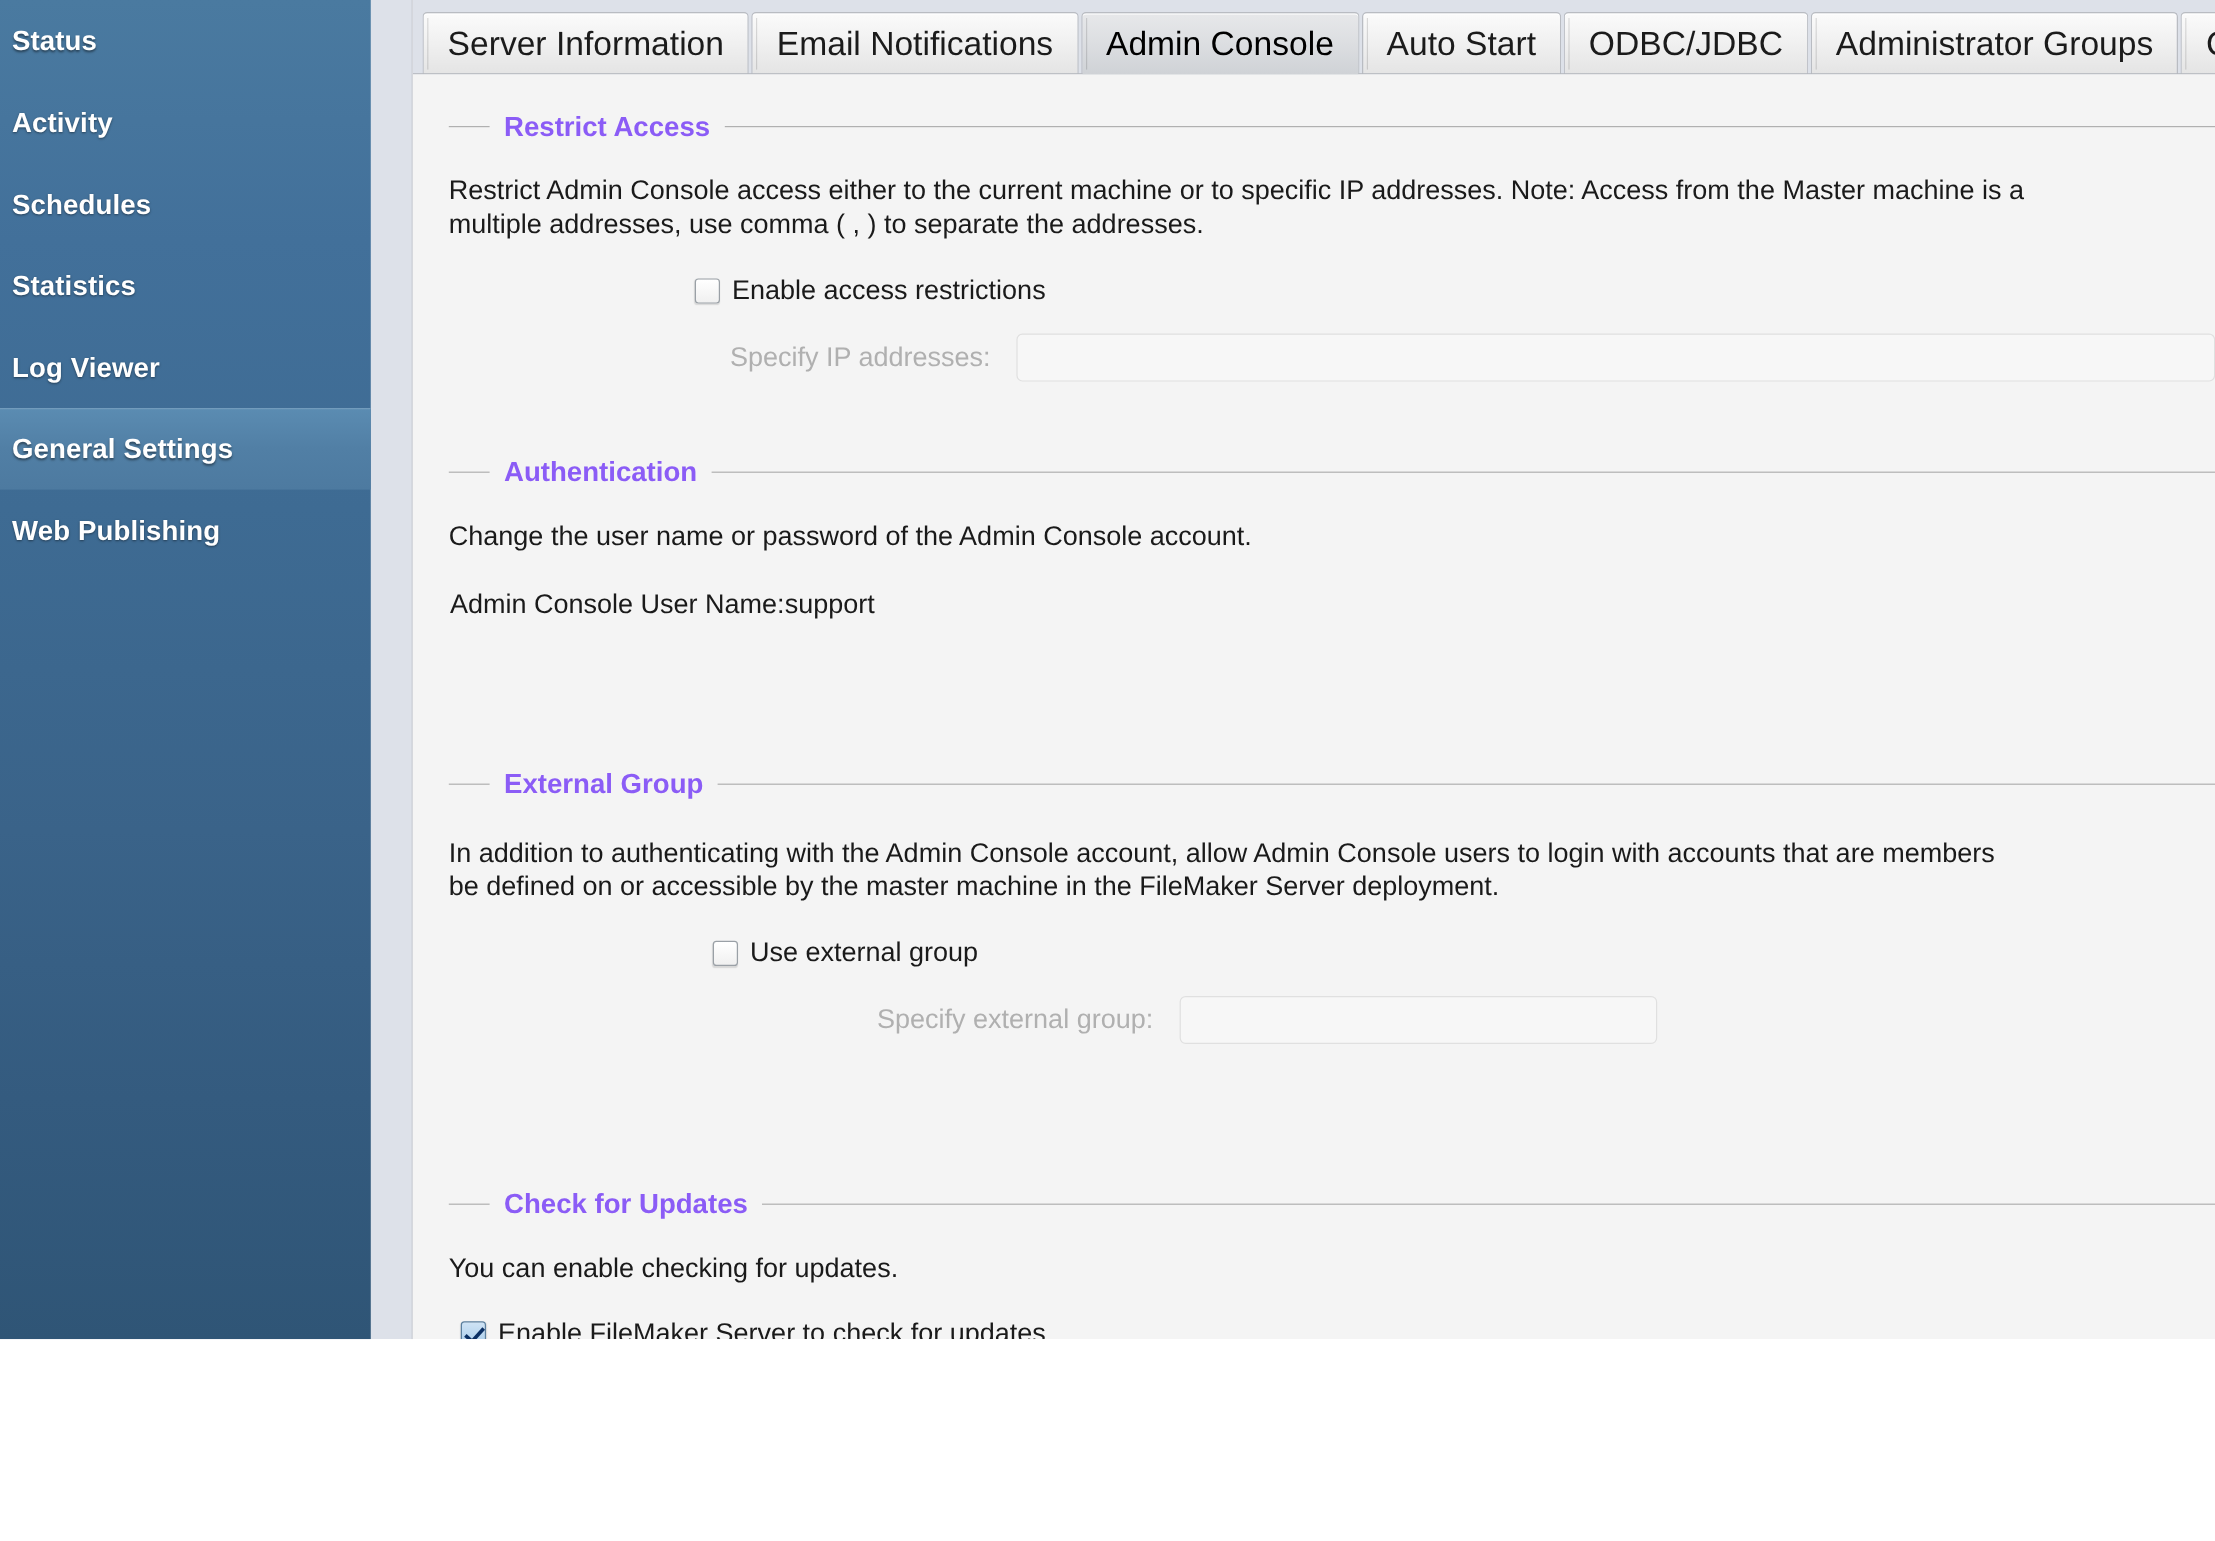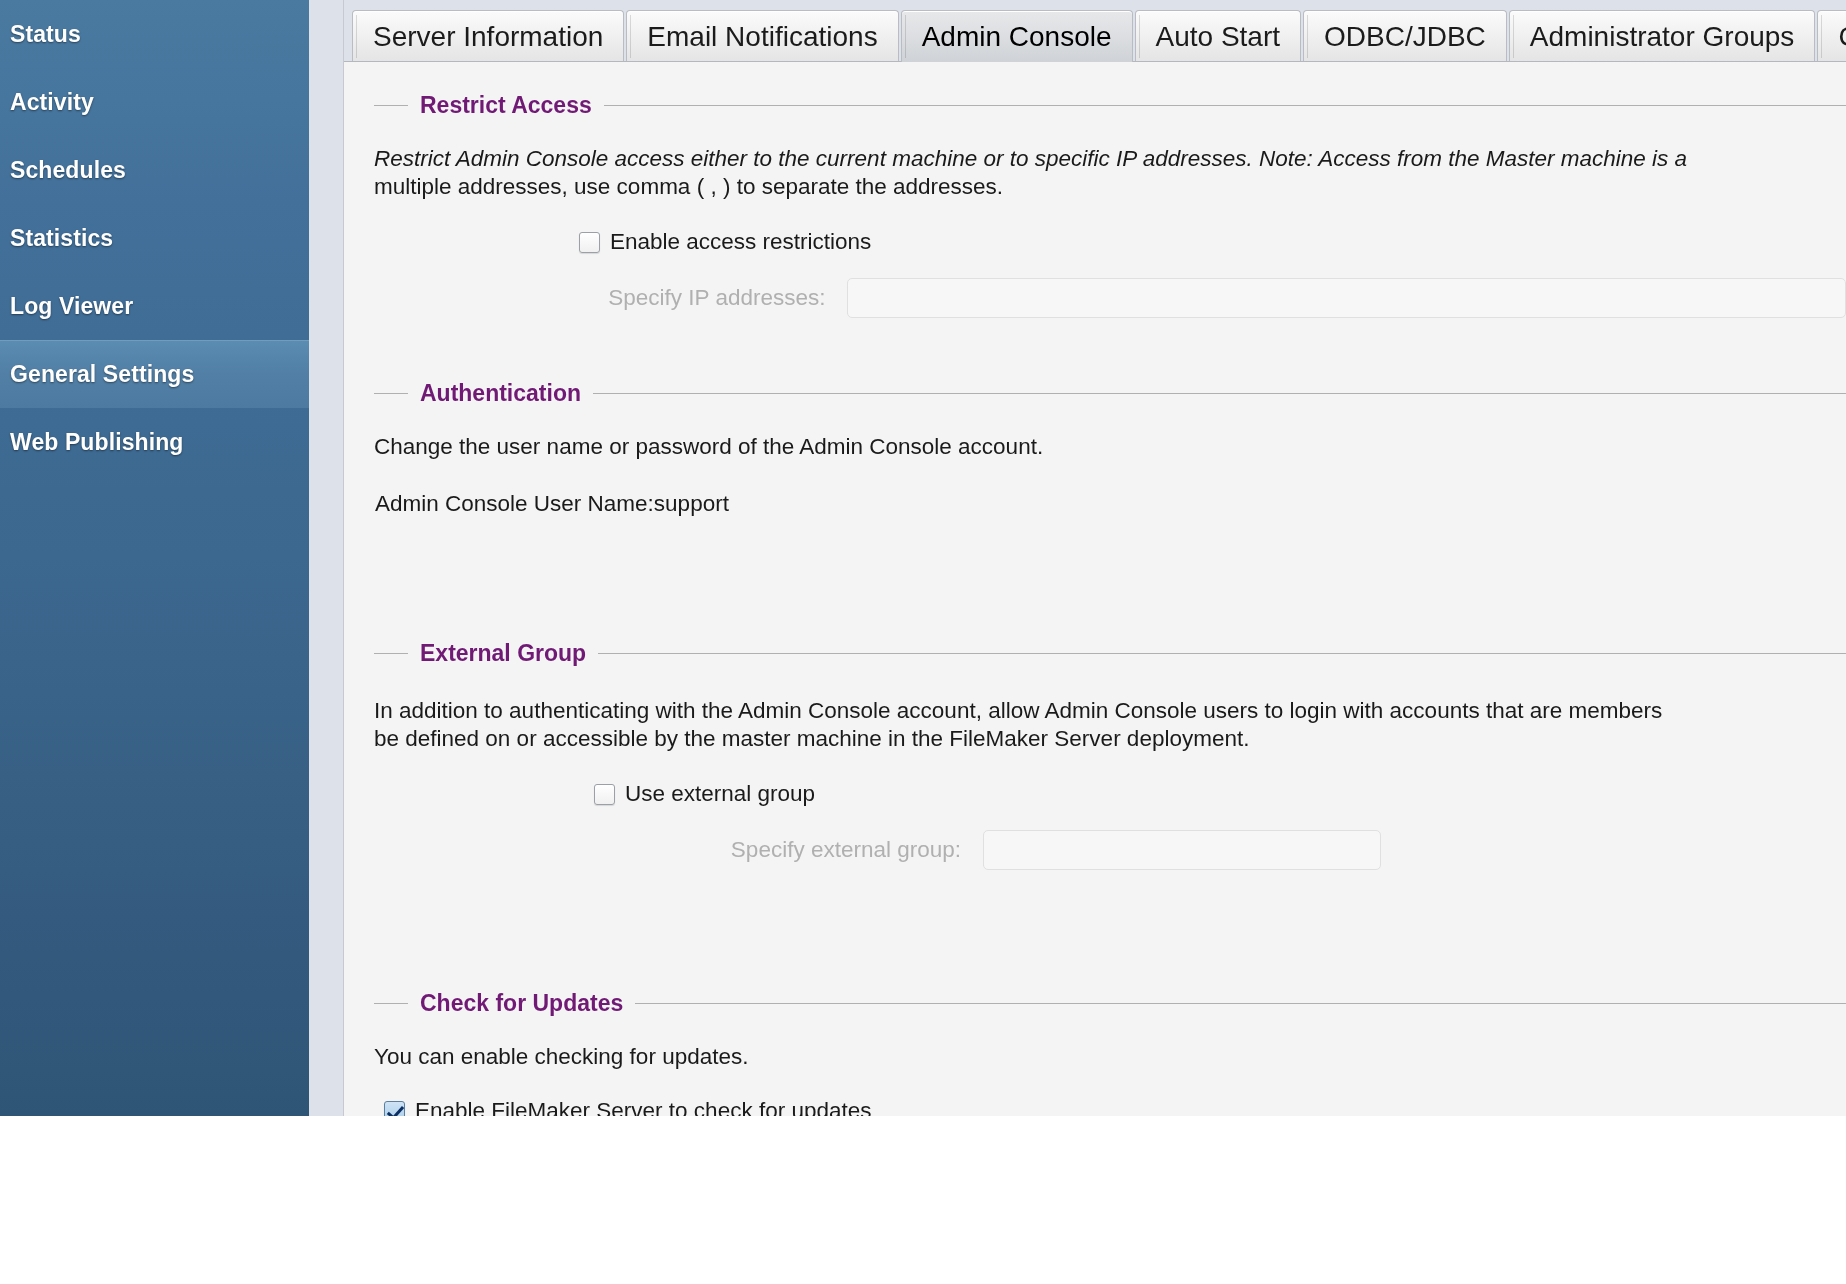--- a/index.html
+++ b/index.html
@@ -151,21 +151,21 @@
     margin-bottom: 0;
   }
   .group-head .rule-left {
     width: 34px;
     height: 1px;
     background: #b0b0b0;
   }
   .group-head .group-title {
     font-size: 23px;
     font-weight: bold;
-    color: #701a75;
+    color: #8b5cf6;
     padding: 0 12px;
     white-space: nowrap;
   }
   .group-head .rule-right {
     flex: 1 1 auto;
     height: 1px;
     background: #b0b0b0;
     margin-right: 0;
   }
 
@@ -317,21 +317,21 @@
 
     <div class="panel">
 
       <div class="section" style="padding-top:30px;">
         <div class="group-head">
           <span class="rule-left"></span>
           <span class="group-title">Restrict Access</span>
           <span class="rule-right"></span>
         </div>
 
-        <div class="desc" style="margin-top:26px;font-style:italic;">Restrict Admin Console access either to the current machine or to specific IP addresses. Note: Access from the Master machine is a</div>
+        <div class="desc" style="margin-top:26px;">Restrict Admin Console access either to the current machine or to specific IP addresses. Note: Access from the Master machine is a</div>
         <div class="desc">multiple addresses, use comma ( , ) to separate the addresses.</div>
 
         <div class="check-row" style="margin-top:28px; padding-left:235px;">
           <span class="checkbox"></span>
           <span class="check-label">Enable access restrictions</span>
         </div>
 
         <div class="row" style="margin-top:23px; padding-left:0;">
           <span class="field-label" style="width:600px;">Specify IP addresses:</span>
           <input class="text-input" type="text" style="margin-left: 22px; width: 1240px;" placeholder="">

